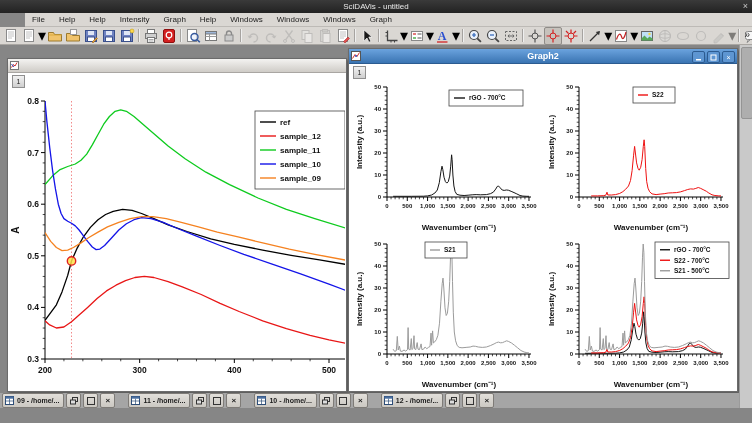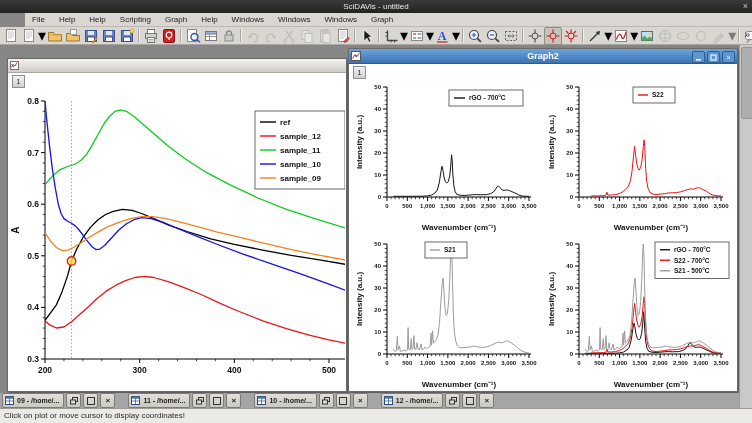--- a/index.html
+++ b/index.html
@@ -61,21 +61,21 @@
 
   <div class="titlebar">
     <span>SciDAVis - untitled</span>
     <span class="close">×</span>
   </div>
 
   <div class="menubar">
       <span>File</span>
       <span>Help</span>
       <span>Help</span>
-      <span>Scripting</span>
+      <span>Intensity</span>
       <span>Graph</span>
       <span>Help</span>
       <span>Windows</span>
       <span>Windows</span>
       <span>Windows</span>
       <span>Graph</span>
     </div>
 
   <div class="toolbar">
     <span class="toverflow">»</span>
@@ -988,17 +988,14 @@
           <span class="taskmini">
             <svg width="8" height="8" viewBox="0 0 8 8">
               <rect x="0.5" y="0.5" width="7" height="7" fill="none" stroke="#333"></rect>
             </svg>
           </span>
           <span class="taskmini">×</span>
         </span>
       </div>
   </div>
 
-  <div class="statusbar">
-    <span>Click on plot or move cursor to display coordinates!</span>
-  </div>
 
 </div>
 
 </body></html>

